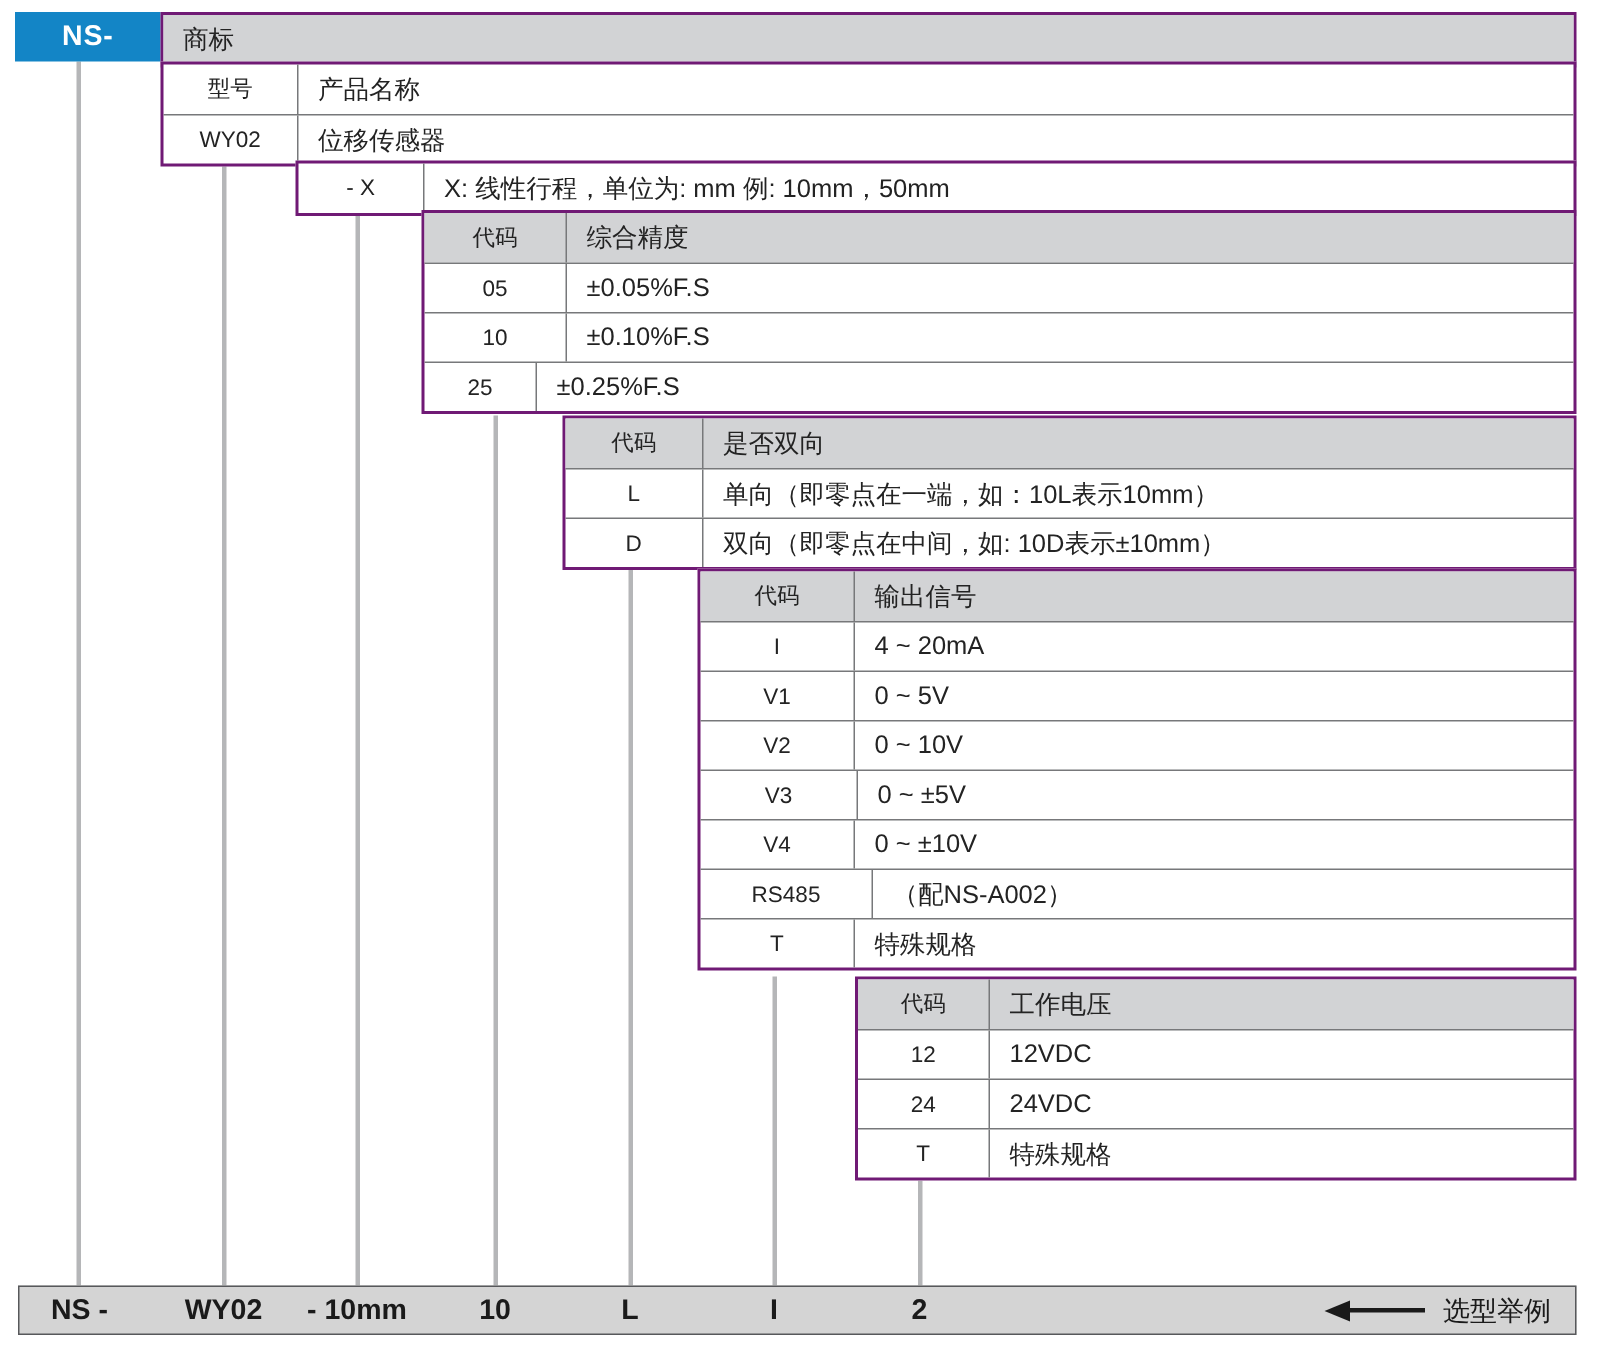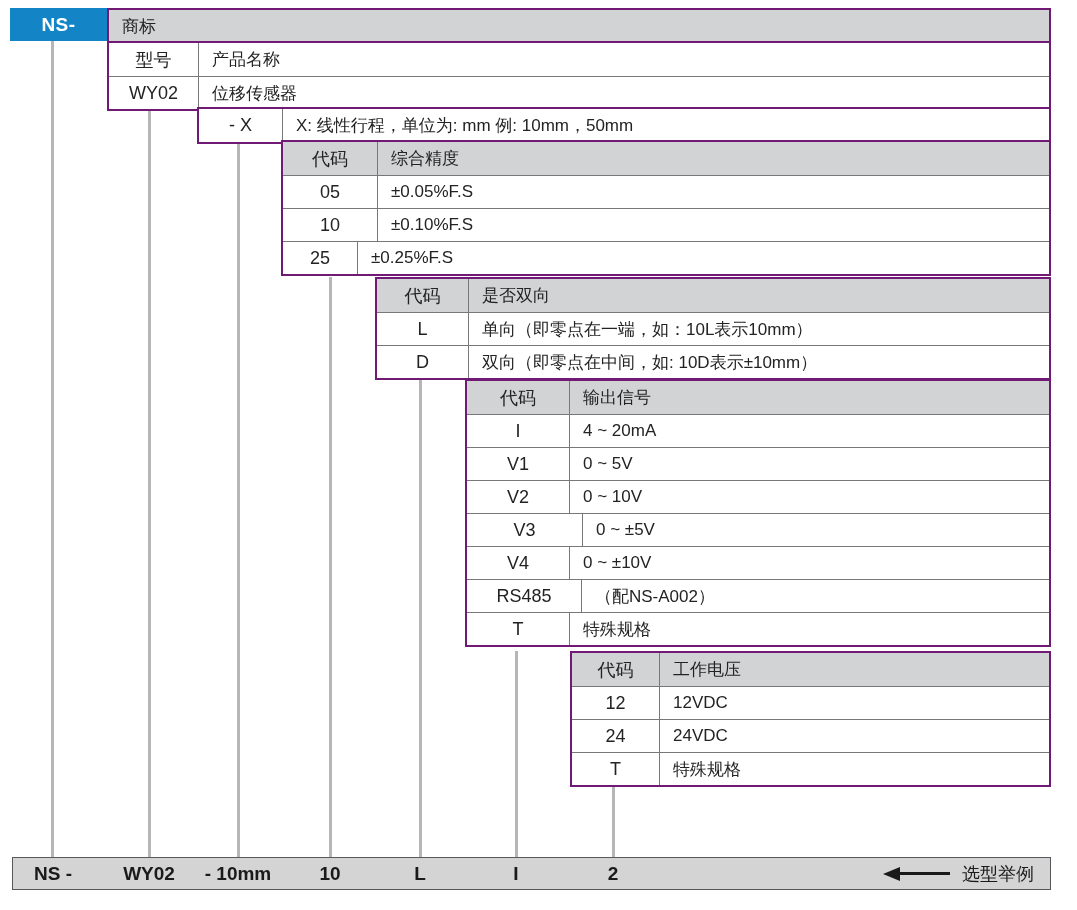--- a/index.html
+++ b/index.html
@@ -39,21 +39,21 @@
     display:flex;
     height:33px;
     box-sizing:border-box;
   }
   .row + .row{border-top:1px solid #77787a;}
   .row.hdr{background:#d2d3d5;}
   .code{
     flex:0 0 auto;
     border-right:1px solid #77787a;
     display:flex;align-items:center;justify-content:center;
-    font-size:18px;
+    font-size:15px;
     box-sizing:border-box;
   }
   .lbl{
     flex:1 1 auto;
     display:flex;align-items:center;
     padding-left:13px;
     font-size:17px;
     box-sizing:border-box;
     white-space:nowrap;
   }
@@ -183,21 +183,21 @@
     </div>
     <div class="row">
       <div class="code" style="width:103px">V1</div>
       <div class="lbl">0 ~ 5V</div>
     </div>
     <div class="row">
       <div class="code" style="width:103px">V2</div>
       <div class="lbl">0 ~ 10V</div>
     </div>
     <div class="row">
-      <div class="code" style="width:116px">V3</div>
+      <div class="code" style="width:105px">V3</div>
       <div class="lbl">0 ~ ±5V</div>
     </div>
     <div class="row">
       <div class="code" style="width:103px">V4</div>
       <div class="lbl">0 ~ ±10V</div>
     </div>
     <div class="row">
       <div class="code" style="width:115px">RS485</div>
       <div class="lbl">（配NS-A002）</div>
     </div>

